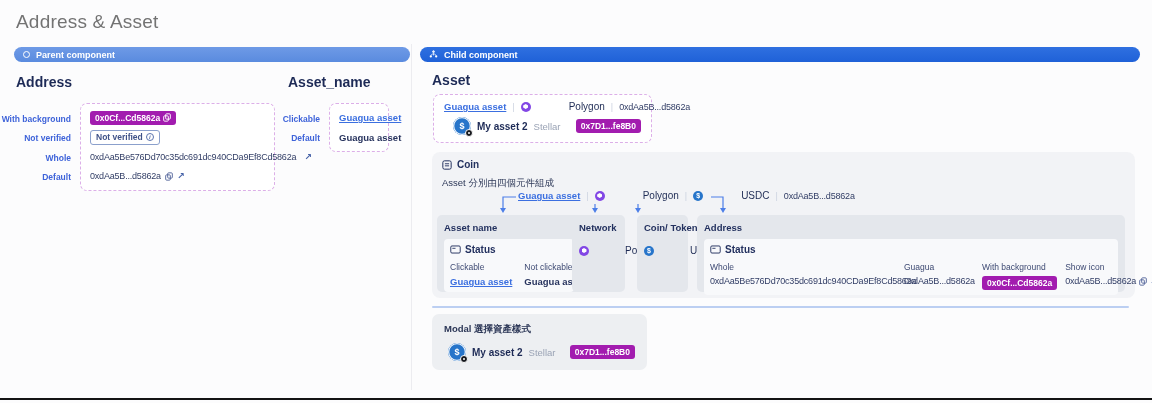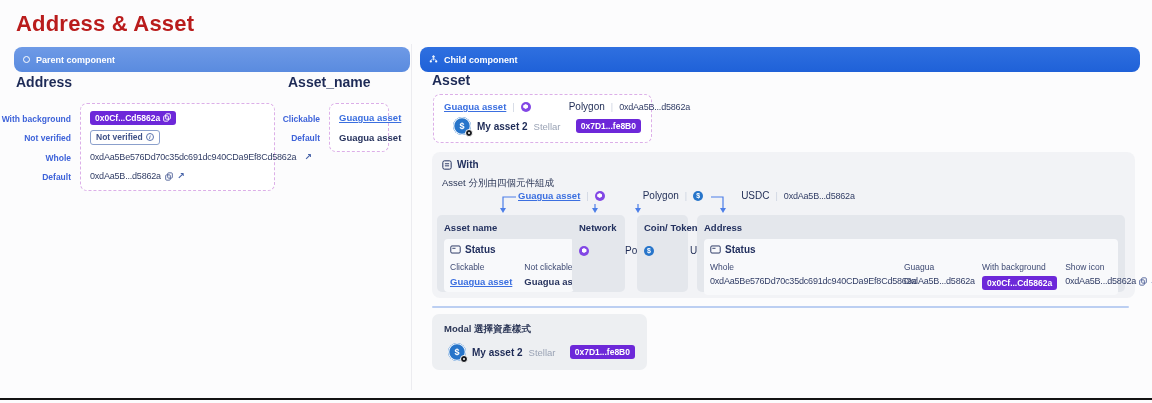--- a/index.html
+++ b/index.html
@@ -1,22 +1,22 @@
 <!DOCTYPE html>
 <html><head>
 <meta charset="utf-8">
 <style>
   * { margin:0; padding:0; box-sizing:border-box; }
   html,body { background:#fff; }
   body { font-family:"Liberation Sans","DejaVu Sans",sans-serif; }
   .page { position:relative; width:1152px; height:403px; background:#fcfcfd; overflow:hidden; }
 
-  .page-title { position:absolute; left:16px; top:11px; font-size:22px; font-weight:700; color:#b91c1c; letter-spacing:.2px; }
-
-  .pill { position:absolute; top:47px; height:25px; border-radius:8px; display:flex; align-items:center; gap:6px; padding-left:9px; color:#fff; font-size:9px; font-weight:700; cursor:pointer; }
+  .page-title { position:absolute; left:16px; top:11px; font-size:19px; font-weight:400; color:#737373; letter-spacing:.2px; }
+
+  .pill { position:absolute; top:47px; height:15px; border-radius:8px; display:flex; align-items:center; gap:6px; padding-left:9px; color:#fff; font-size:9px; font-weight:700; cursor:pointer; }
   .pill.parent { left:14px; width:396px; background:linear-gradient(#6e9ae6,#5a8bdf); }
   .pill.child  { left:420px; width:720px; background:linear-gradient(#2f70e0,#1f61d8); }
   .pill-circle { width:7px; height:7px; border:1.2px solid #fff; border-radius:50%; display:inline-block; }
 
   .v-divider { position:absolute; left:411px; top:44px; height:346px; width:1px; background:#ececf0; }
   .bottom-bar { position:absolute; left:0; top:398px; width:1152px; height:2px; background:#141414; }
 
   .section-title { font-size:14px; font-weight:700; color:#1d2a56; }
 
   
@@ -28,21 +28,21 @@
   .dashed-box .vrow { height:19.5px; display:flex; align-items:center; gap:4px; white-space:nowrap; }
   .addr-block .spec-labels { width:64px; }
   .addr-block .dashed-box { width:195px; }
   .aname-block .spec-labels { width:41px; }
   .aname-block .dashed-box { width:60px; }
 
   .addr-text { font-size:9px; color:#323e66; letter-spacing:-.2px; }
   .link { font-size:9.5px; color:#3b6fe0; font-weight:600; text-decoration:underline; cursor:pointer; }
   .plain-name { font-size:9.5px; color:#28345e; font-weight:600; }
 
-  .badge-slate { display:inline-flex; align-items:center; gap:3px; background:#6d28d9; color:#fff; font-size:8.5px; font-weight:600; border-radius:3px; padding:2px 5px; cursor:pointer; }
+  .badge-slate { display:inline-flex; align-items:center; gap:3px; background:#a21caf; color:#fff; font-size:8.5px; font-weight:600; border-radius:3px; padding:2px 5px; cursor:pointer; }
   .badge-outline { display:inline-flex; align-items:center; gap:3px; border:1px solid #8ba0cc; color:#3f5288; font-size:8.5px; font-weight:600; border-radius:3px; padding:1.5px 5px; background:#fff; }
   .info-ico { width:8px; height:8px; border:1px solid #5b74ad; border-radius:50%; font-size:6px; line-height:7px; text-align:center; color:#5b74ad; font-style:italic; display:inline-block; }
 
   .ico-copy { cursor:pointer; display:inline-block; }
   .ext { font-size:9px; color:#4763a8; cursor:pointer; font-weight:700; }
 
   
   .asset-head { position:absolute; left:432px; top:72px; }
   .preview-box { position:absolute; left:433px; top:94px; width:219px; border:1.5px dashed #dcafe8; border-radius:7px; background:#fff; padding:6px 10px 7px; }
   .chip-row { display:flex; align-items:center; gap:6px; white-space:nowrap; }
@@ -209,21 +209,21 @@
         </span>
     </div>
   </div>
 
   <div class="note-box">
     <div class="note-head">
       <svg width="10" height="10" viewBox="0 0 12 12">
           <rect x="1" y="1" width="10" height="10" rx="2" fill="none" stroke="#23315f" stroke-width="1.2"></rect>
           <path d="M3.5 4.5h5M3.5 7h5" stroke="#23315f" stroke-width="1.1"></path>
         </svg>
-      <span>With</span>
+      <span>Coin</span>
     </div>
     <div class="note-desc">Asset 分別由四個元件組成</div>
 
     <svg class="connectors" width="703" height="146" viewBox="0 0 703 146">
       <g stroke="#4d7fe8" stroke-width="1.2" fill="none">
         <path d="M84 45 H71 V56"></path>
         <path d="M163 52 V56"></path>
         <path d="M206 52 V56"></path>
         <path d="M279 45 H291 V56"></path>
       </g>

